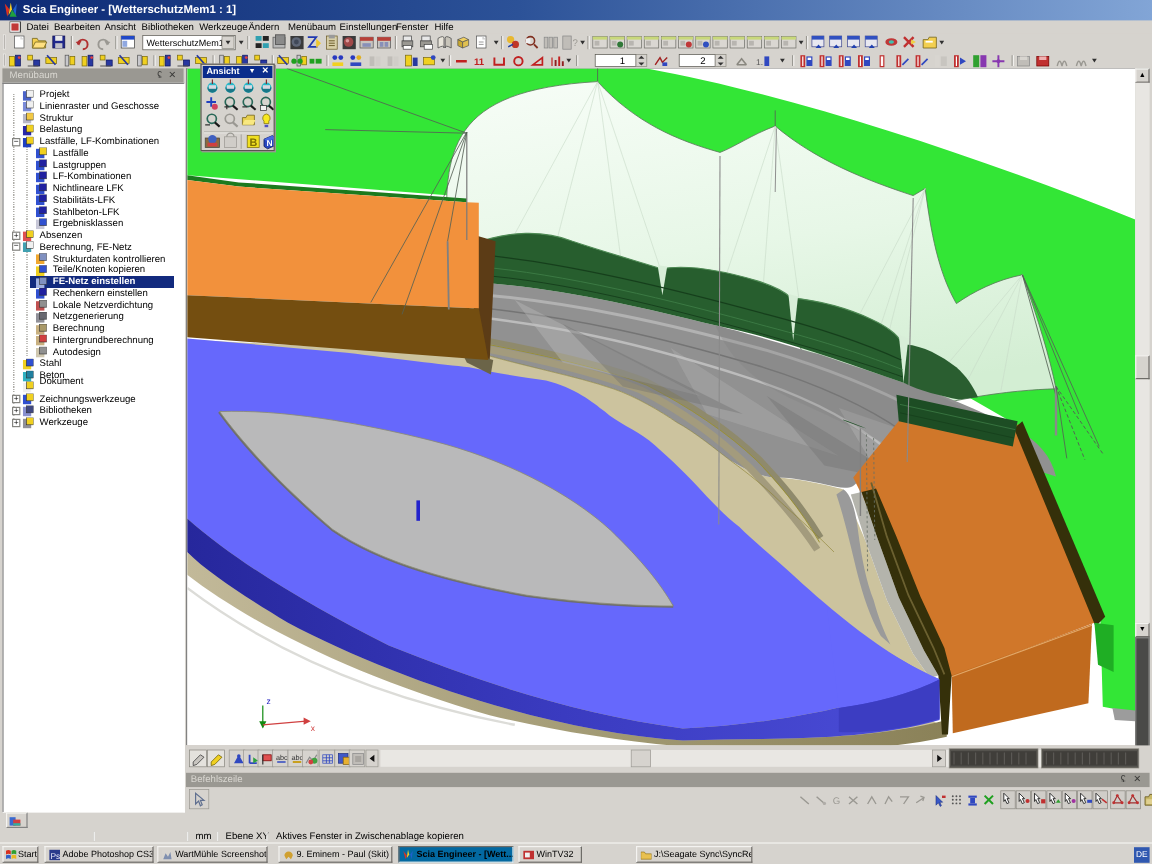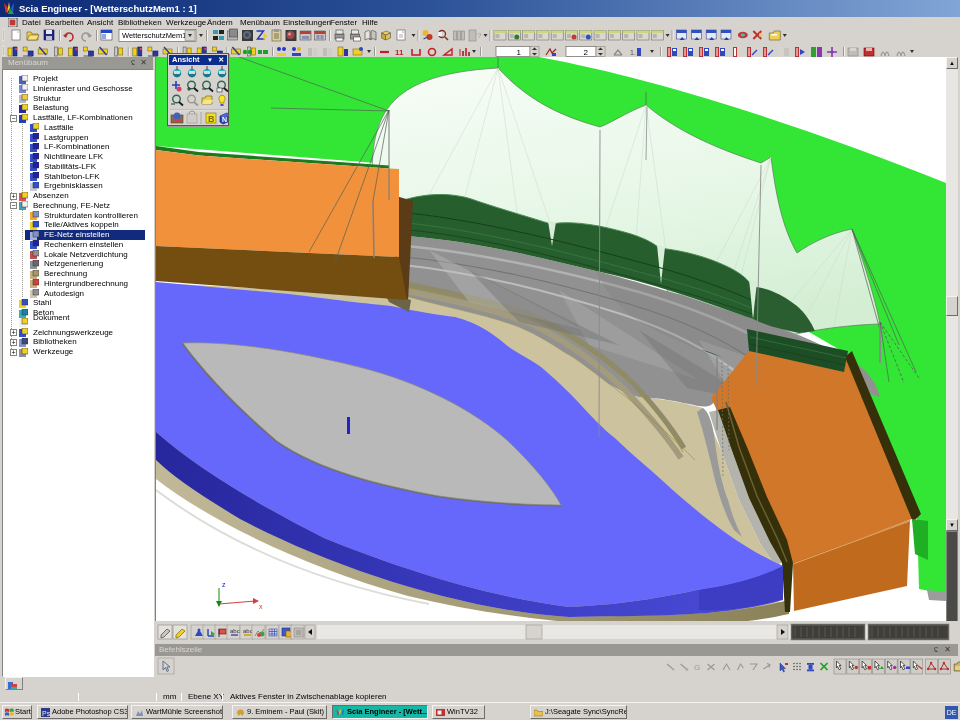--- a/index.html
+++ b/index.html
@@ -14,21 +14,21 @@
 #titletext{position:absolute;left:19px;top:0;}
 
 #menubar{left:0;top:17px;width:960px;height:11px;font-size:8px;color:#000;}
 #menubar span{position:absolute;top:0px;line-height:11px;}
 
 #lp-head{left:2px;top:57px;width:151px;height:12px;background:#9a9892;color:#d9d7d1;
   font-size:8px;line-height:12px;padding-left:6px;}
 #lp-body{left:2px;top:69px;width:152px;height:608px;background:#fff;
   border:1px solid #828282;border-right-color:#fff;border-bottom-color:#fff;}
 .ti{position:absolute;font-size:8px;color:#000;line-height:9.5px;white-space:nowrap;}
-.ti.sel{background:#122a7e;color:#fff;}
+.ti.sel{background:#122a7e;color:#fff;font-weight:bold;}
 .pm{position:absolute;width:7px;height:7px;background:#fff;border:1px solid #848480;
   font-size:7px;line-height:5px;text-align:center;color:#000;}
 
 .sbtn{background:#d6d3ce;border:1px solid;border-color:#f4f3f1 #6e6c68 #6e6c68 #f4f3f1;
   font-size:6px;line-height:10px;text-align:center;color:#000;}
 
 #bz-head{left:155px;top:644px;width:803px;height:12px;background:#9a9892;color:#d9d7d1;
   font-size:8px;line-height:12px;padding-left:4px;}
 #befehl{left:156px;top:678px;width:802px;height:13px;background:#fff;
   border:1px solid #828282;border-right-color:#e8e6e2;border-bottom-color:#e8e6e2;
@@ -632,21 +632,21 @@
     <div class="ti" style="left:28px;top:130.8px;padding:0 2px">Berechnung, FE-Netz</div>
     <svg class="abs" style="left:27px;top:141.0px" width="9" height="9" viewBox="0 0 9 9">
         <rect x="0" y="1" width="7" height="8" fill="#f0a830"></rect>
         <rect x="3" y="0" width="6" height="6" fill="#8090c0" stroke="#303030" stroke-width="0.5"></rect>
       </svg>
     <div class="ti" style="left:39px;top:140.5px;padding:0 2px">Strukturdaten kontrollieren</div>
     <svg class="abs" style="left:27px;top:150.8px" width="9" height="9" viewBox="0 0 9 9">
         <rect x="0" y="1" width="7" height="8" fill="#f0d020"></rect>
         <rect x="3" y="0" width="6" height="6" fill="#3050d0" stroke="#303030" stroke-width="0.5"></rect>
       </svg>
-    <div class="ti" style="left:39px;top:150.2px;padding:0 2px">Teile/Aktives koppeln</div>
+    <div class="ti" style="left:39px;top:150.2px;padding:0 2px">Teile/Knoten kopieren</div>
     <div class="abs" style="left:22px;top:159.5px;width:120px;height:10px;background:#122a7e"></div>
       <svg class="abs" style="left:27px;top:160.5px" width="9" height="9" viewBox="0 0 9 9">
         <rect x="0" y="1" width="7" height="8" fill="#a0b0e0"></rect>
         <rect x="3" y="0" width="6" height="6" fill="#8090c0" stroke="#303030" stroke-width="0.5"></rect>
       </svg>
     <div class="ti sel" style="left:39px;top:160.0px;padding:0 2px">FE-Netz einstellen</div>
     <svg class="abs" style="left:27px;top:170.2px" width="9" height="9" viewBox="0 0 9 9">
         <rect x="0" y="1" width="7" height="8" fill="#3050d0"></rect>
         <rect x="3" y="0" width="6" height="6" fill="#2020a0" stroke="#303030" stroke-width="0.5"></rect>
       </svg>
@@ -1161,21 +1161,21 @@
           <rect width="9" height="9" fill="#2a3a8c"></rect>
           <text x="1" y="7.5" font-size="7" fill="#e8e8f8" font-family="Liberation Sans">Ps</text>
         </svg></div>
 <div class="tbtn" style="left:131px;width:92px;background:#d6d3ce;border-color:#f4f3f1 #6e6c68 #6e6c68 #f4f3f1;font-weight:normal">WartMühle Screenshot1...<svg class="ticn" width="9" height="9" viewBox="0 0 9 9">
           <rect width="9" height="9" fill="#d8d5d0"></rect>
           <path d="M1,8 l2,-5 l2,3 l2,-4 l1,6 z" fill="#8090b0"></path>
         </svg></div>
 <div class="tbtn" style="left:232px;width:95px;background:#d6d3ce;border-color:#f4f3f1 #6e6c68 #6e6c68 #f4f3f1;font-weight:normal">9. Eminem - Paul (Skit) - ...<svg class="ticn" width="9" height="9" viewBox="0 0 9 9">
           <path d="M1,5 a3.5,3.5 0 1 1 7,0 l-1.5,3 l-2,-2 l-2,2 z" fill="#d0a030"></path>
         </svg></div>
-<div class="tbtn" style="left:332px;width:96px;background:#14b8a6;border-color:#6e6c68 #f4f3f1 #f4f3f1 #6e6c68;font-weight:bold">Scia Engineer - [Wett...<svg class="ticn" width="9" height="9" viewBox="0 0 9 9">
+<div class="tbtn" style="left:332px;width:96px;background:#0369a1;border-color:#6e6c68 #f4f3f1 #f4f3f1 #6e6c68;font-weight:bold">Scia Engineer - [Wett...<svg class="ticn" width="9" height="9" viewBox="0 0 9 9">
           <path d="M0,1 L3,5 L2,8 Z" fill="#e03020"></path>
           <path d="M4,0 L5,4 L3,7 Z" fill="#f8d020"></path>
           <path d="M8,1 L6,4 L7,8 Z" fill="#2060d0"></path>
         </svg></div>
 <div class="tbtn" style="left:432px;width:53px;background:#d6d3ce;border-color:#f4f3f1 #6e6c68 #6e6c68 #f4f3f1;font-weight:normal">WinTV32<svg class="ticn" width="9" height="9" viewBox="0 0 9 9">
           <rect x="0" y="1" width="9" height="7" fill="#c03030"></rect>
           <rect x="1.5" y="2.5" width="4" height="4" fill="#f0f0f0"></rect>
         </svg></div>
 <div class="tbtn" style="left:530px;width:97px;background:#d6d3ce;border-color:#f4f3f1 #6e6c68 #6e6c68 #f4f3f1;font-weight:normal">J:\Seagate Sync\SyncRe...<svg class="ticn" width="9" height="9" viewBox="0 0 9 9">
           <path d="M0,2 l3,0 l1,1.5 l5,0 l0,4.5 l-9,0 z" fill="#e8c050" stroke="#8a6a10" stroke-width="0.5"></path>

